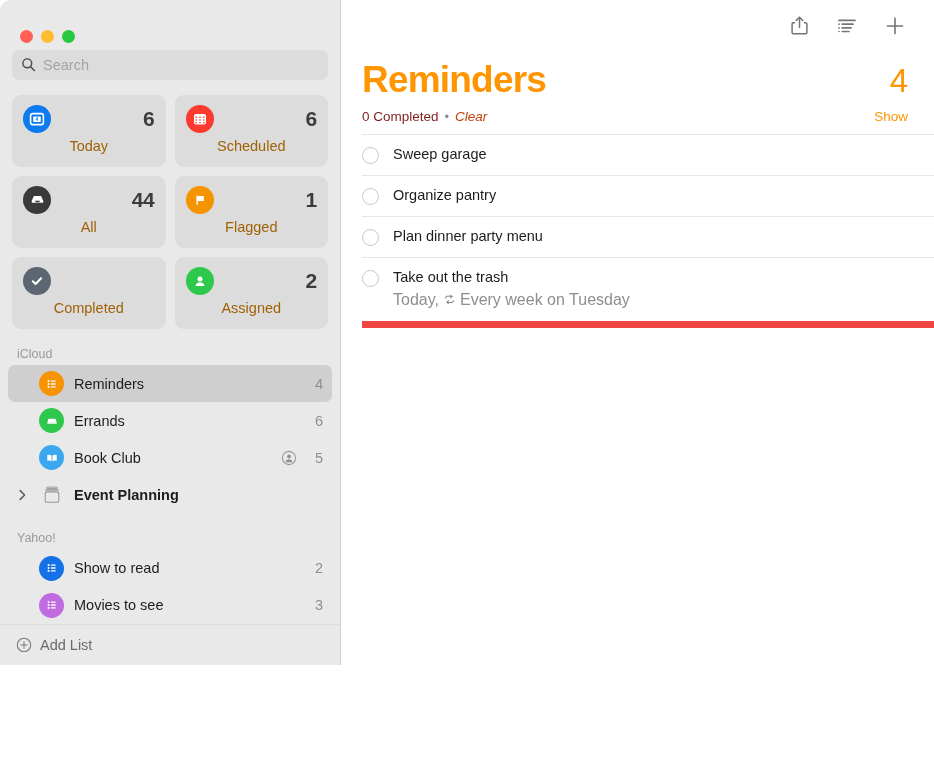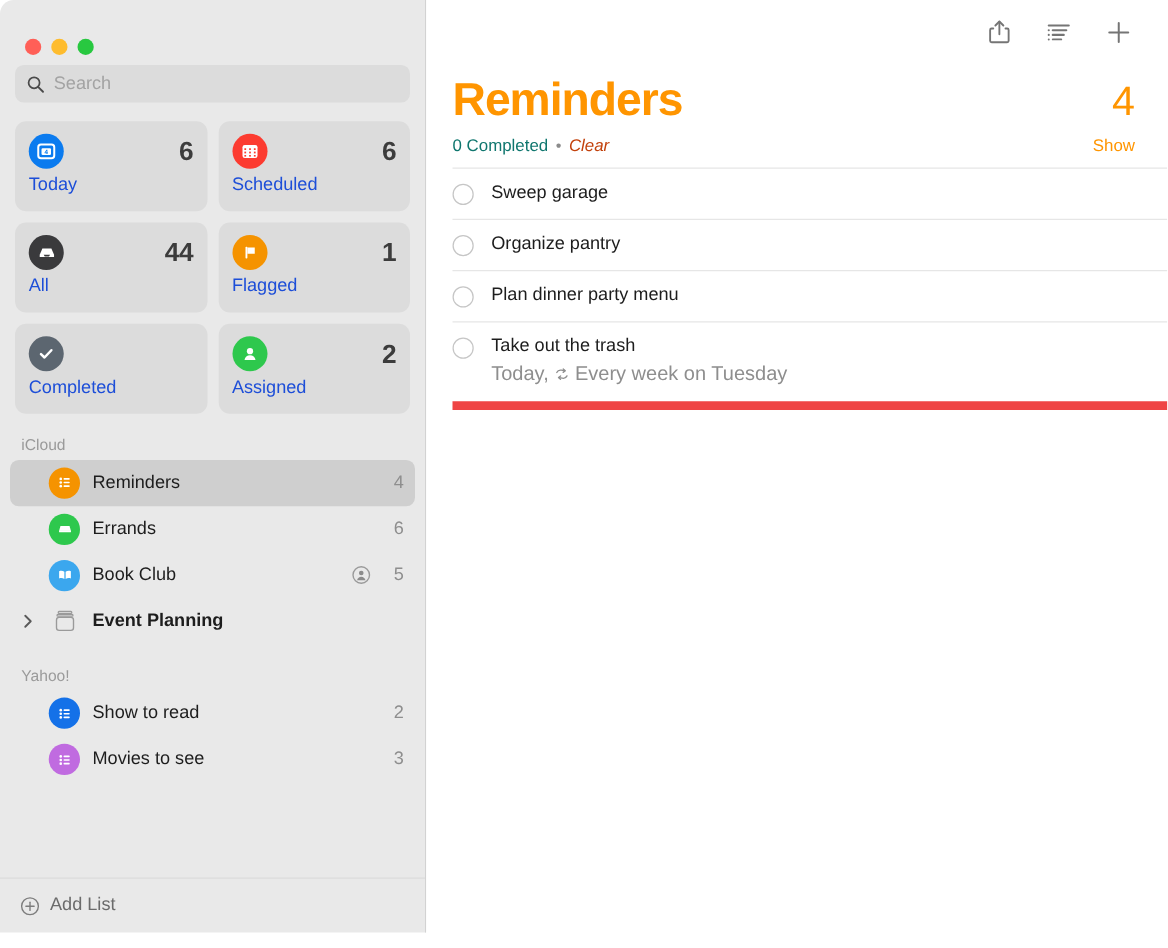--- a/index.html
+++ b/index.html
@@ -19,21 +19,21 @@
     height: 758px;
     display: flex;
     background: #ffffff;
     border-radius: 11px;
     overflow: hidden;
   }
 
   
   .sidebar {
     width: 341px;
-    height: 746px;
+    height: 665px;
     background: #e9e9e9;
     display: flex;
     flex-direction: column;
     border-right: 1px solid #d2d2d2;
     flex: 0 0 341px;
   }
 
   .traffic-lights {
     display: flex;
     align-items: center;
@@ -97,23 +97,24 @@
   .smart-icon svg { display: block; }
   .smart-count {
     font-size: 21px;
     font-weight: bold;
     color: #3c3c3c;
     letter-spacing: -0.3px;
     line-height: 1;
   }
   .smart-label {
     font-size: 14.5px;
-    color: #1d4ed8;
+    color: #a16207;
     margin-top: 5px;
     line-height: 1.1;
+    text-align: center;
   }
 
   
   .sec-header {
     font-size: 12.5px;
     color: #9a9a9a;
     padding: 19px 0 5px 17px;
     line-height: 1;
   }
 
@@ -235,21 +236,21 @@
     display: flex;
     align-items: center;
     justify-content: space-between;
     padding: 10px 26px 0 21px;
   }
   .meta-left {
     display: flex; align-items: center; gap: 6px;
     font-size: 13.5px;
     line-height: 1;
   }
-  .meta-completed { color: #0f766e; }
+  .meta-completed { color: #7f1d1d; }
   .meta-dot { color: #8b8b8b; font-size: 13px; }
   .meta-clear { color: #c2410c; cursor: default; font-style: italic; }
   .meta-show {
     font-size: 13.5px;
     color: #ff9500;
     font-weight: normal;
     cursor: default;
     line-height: 1;
   }
 

